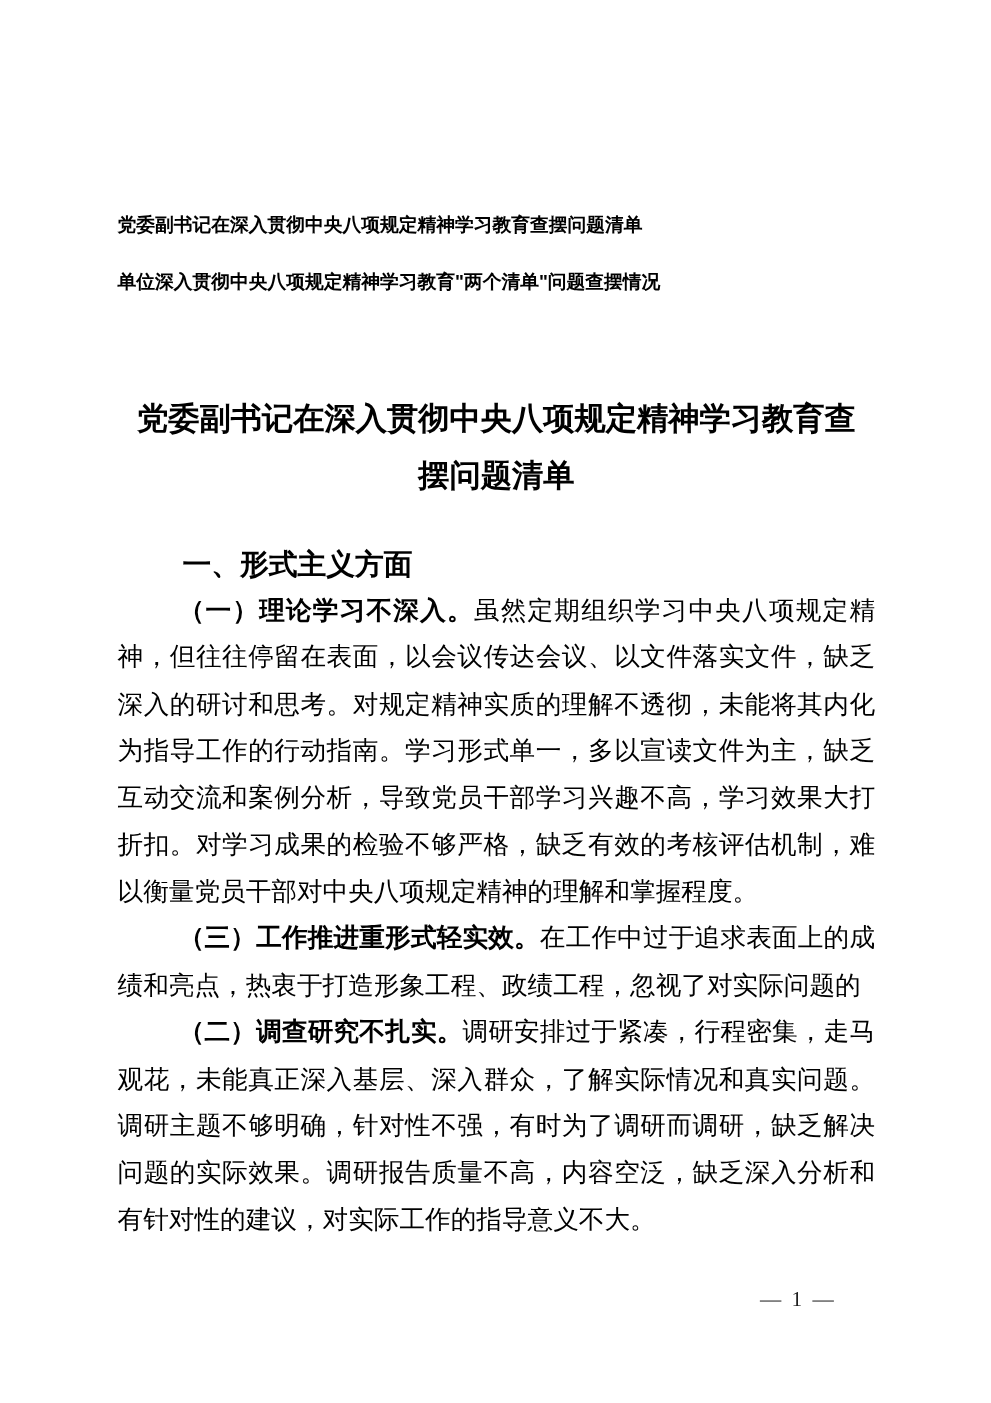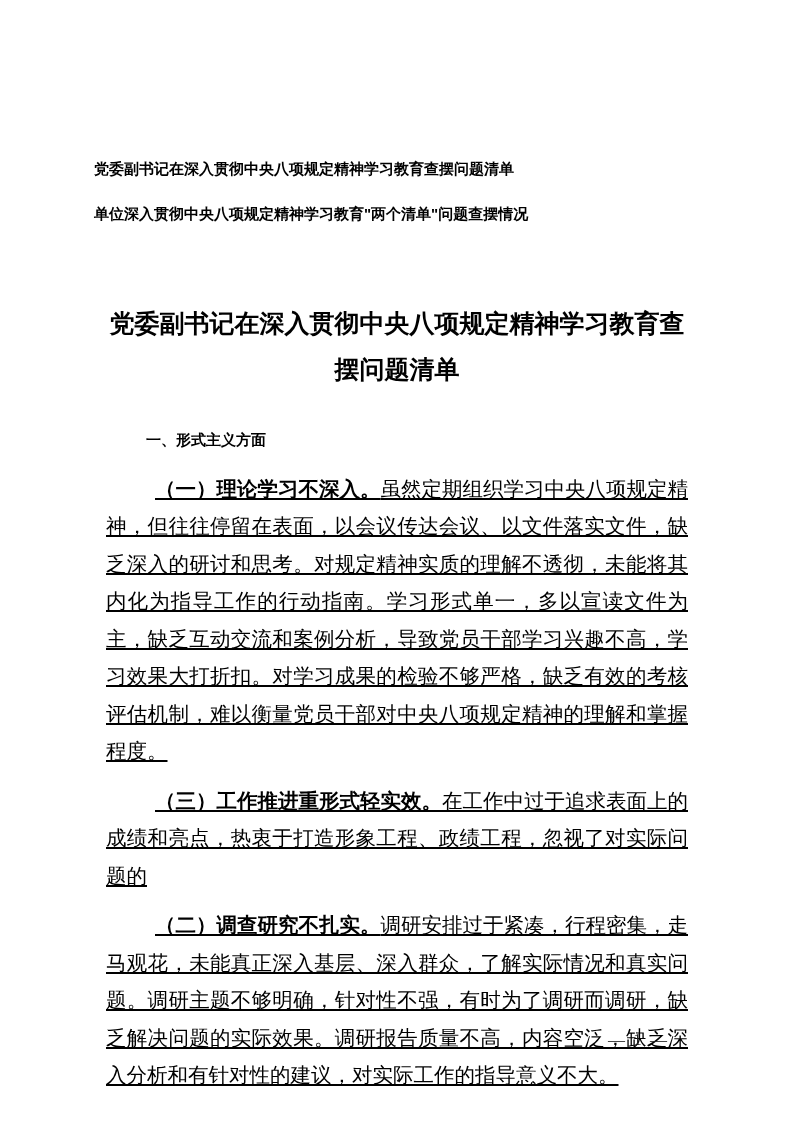--- a/index.html
+++ b/index.html
@@ -11,21 +11,21 @@
     height: 1122px;
     background: #ffffff;
     overflow: hidden;
     color: #000000;
     font-family: "Liberation Serif", serif;
   }
 
   .content {
     position: absolute;
     left: 94px;
-    top: 4px;
+    top: 16px;
     width: 606px;
   }
 
   .ref {
     margin: 0;
     font-family: "Liberation Sans", sans-serif;
     font-weight: bold;
     font-size: 15px;
     line-height: 21px;
     color: #000000;
@@ -48,31 +48,30 @@
     margin-top: 29px;
     font-size: 20.5px;
     line-height: 37.5px;
     text-align: justify;
     text-justify: inter-character;
     color: #000000;
   }
 
   .section-heading {
     margin: 0;
-    font-family: Liberation Sans, sans-serif;
+    font-family: Liberation Serif, serif;
     font-weight: bold;
-    font-size: 15px;
+    font-size: 23px;
     line-height: 37.5px;
     text-indent: 52px;
   }
 
   .para {
-    margin: 12px;
+    margin: 0;
     text-indent: 49px;
-    text-decoration: underline;
   }
 
   .para .lead {
     font-weight: bold;
   }
 
   .footer {
     position: absolute;
     top: 1030px;
     right: 124px;

